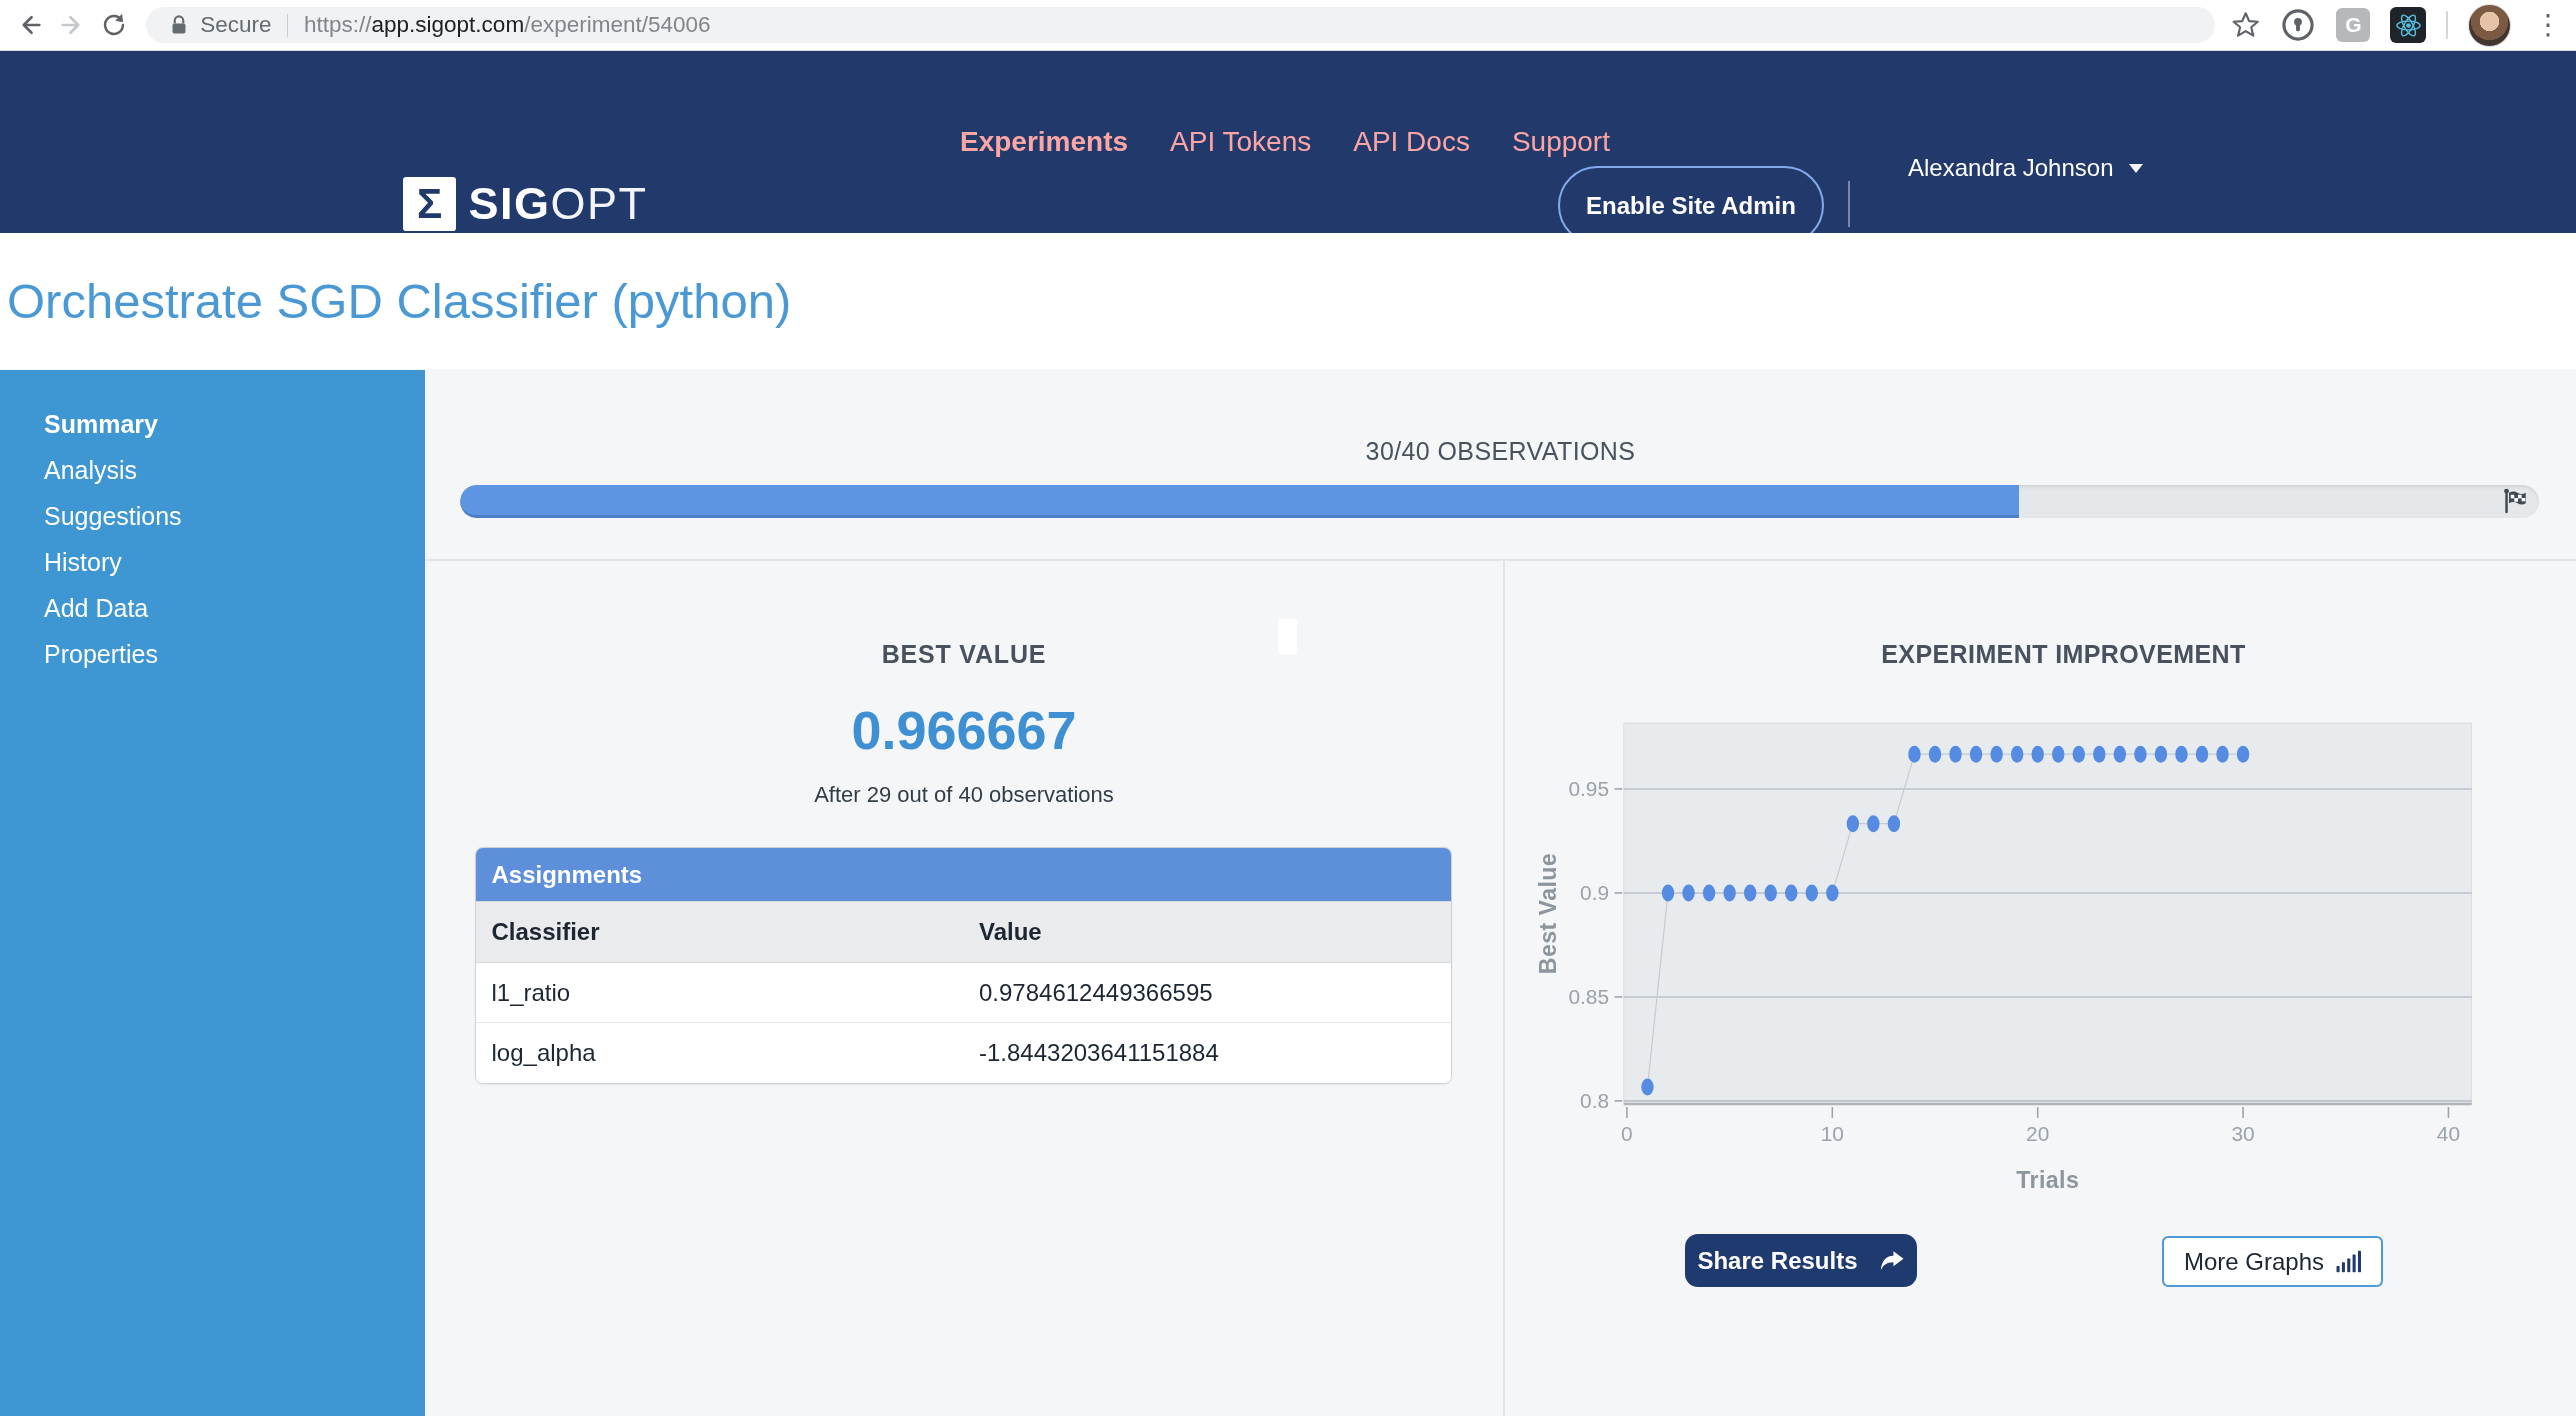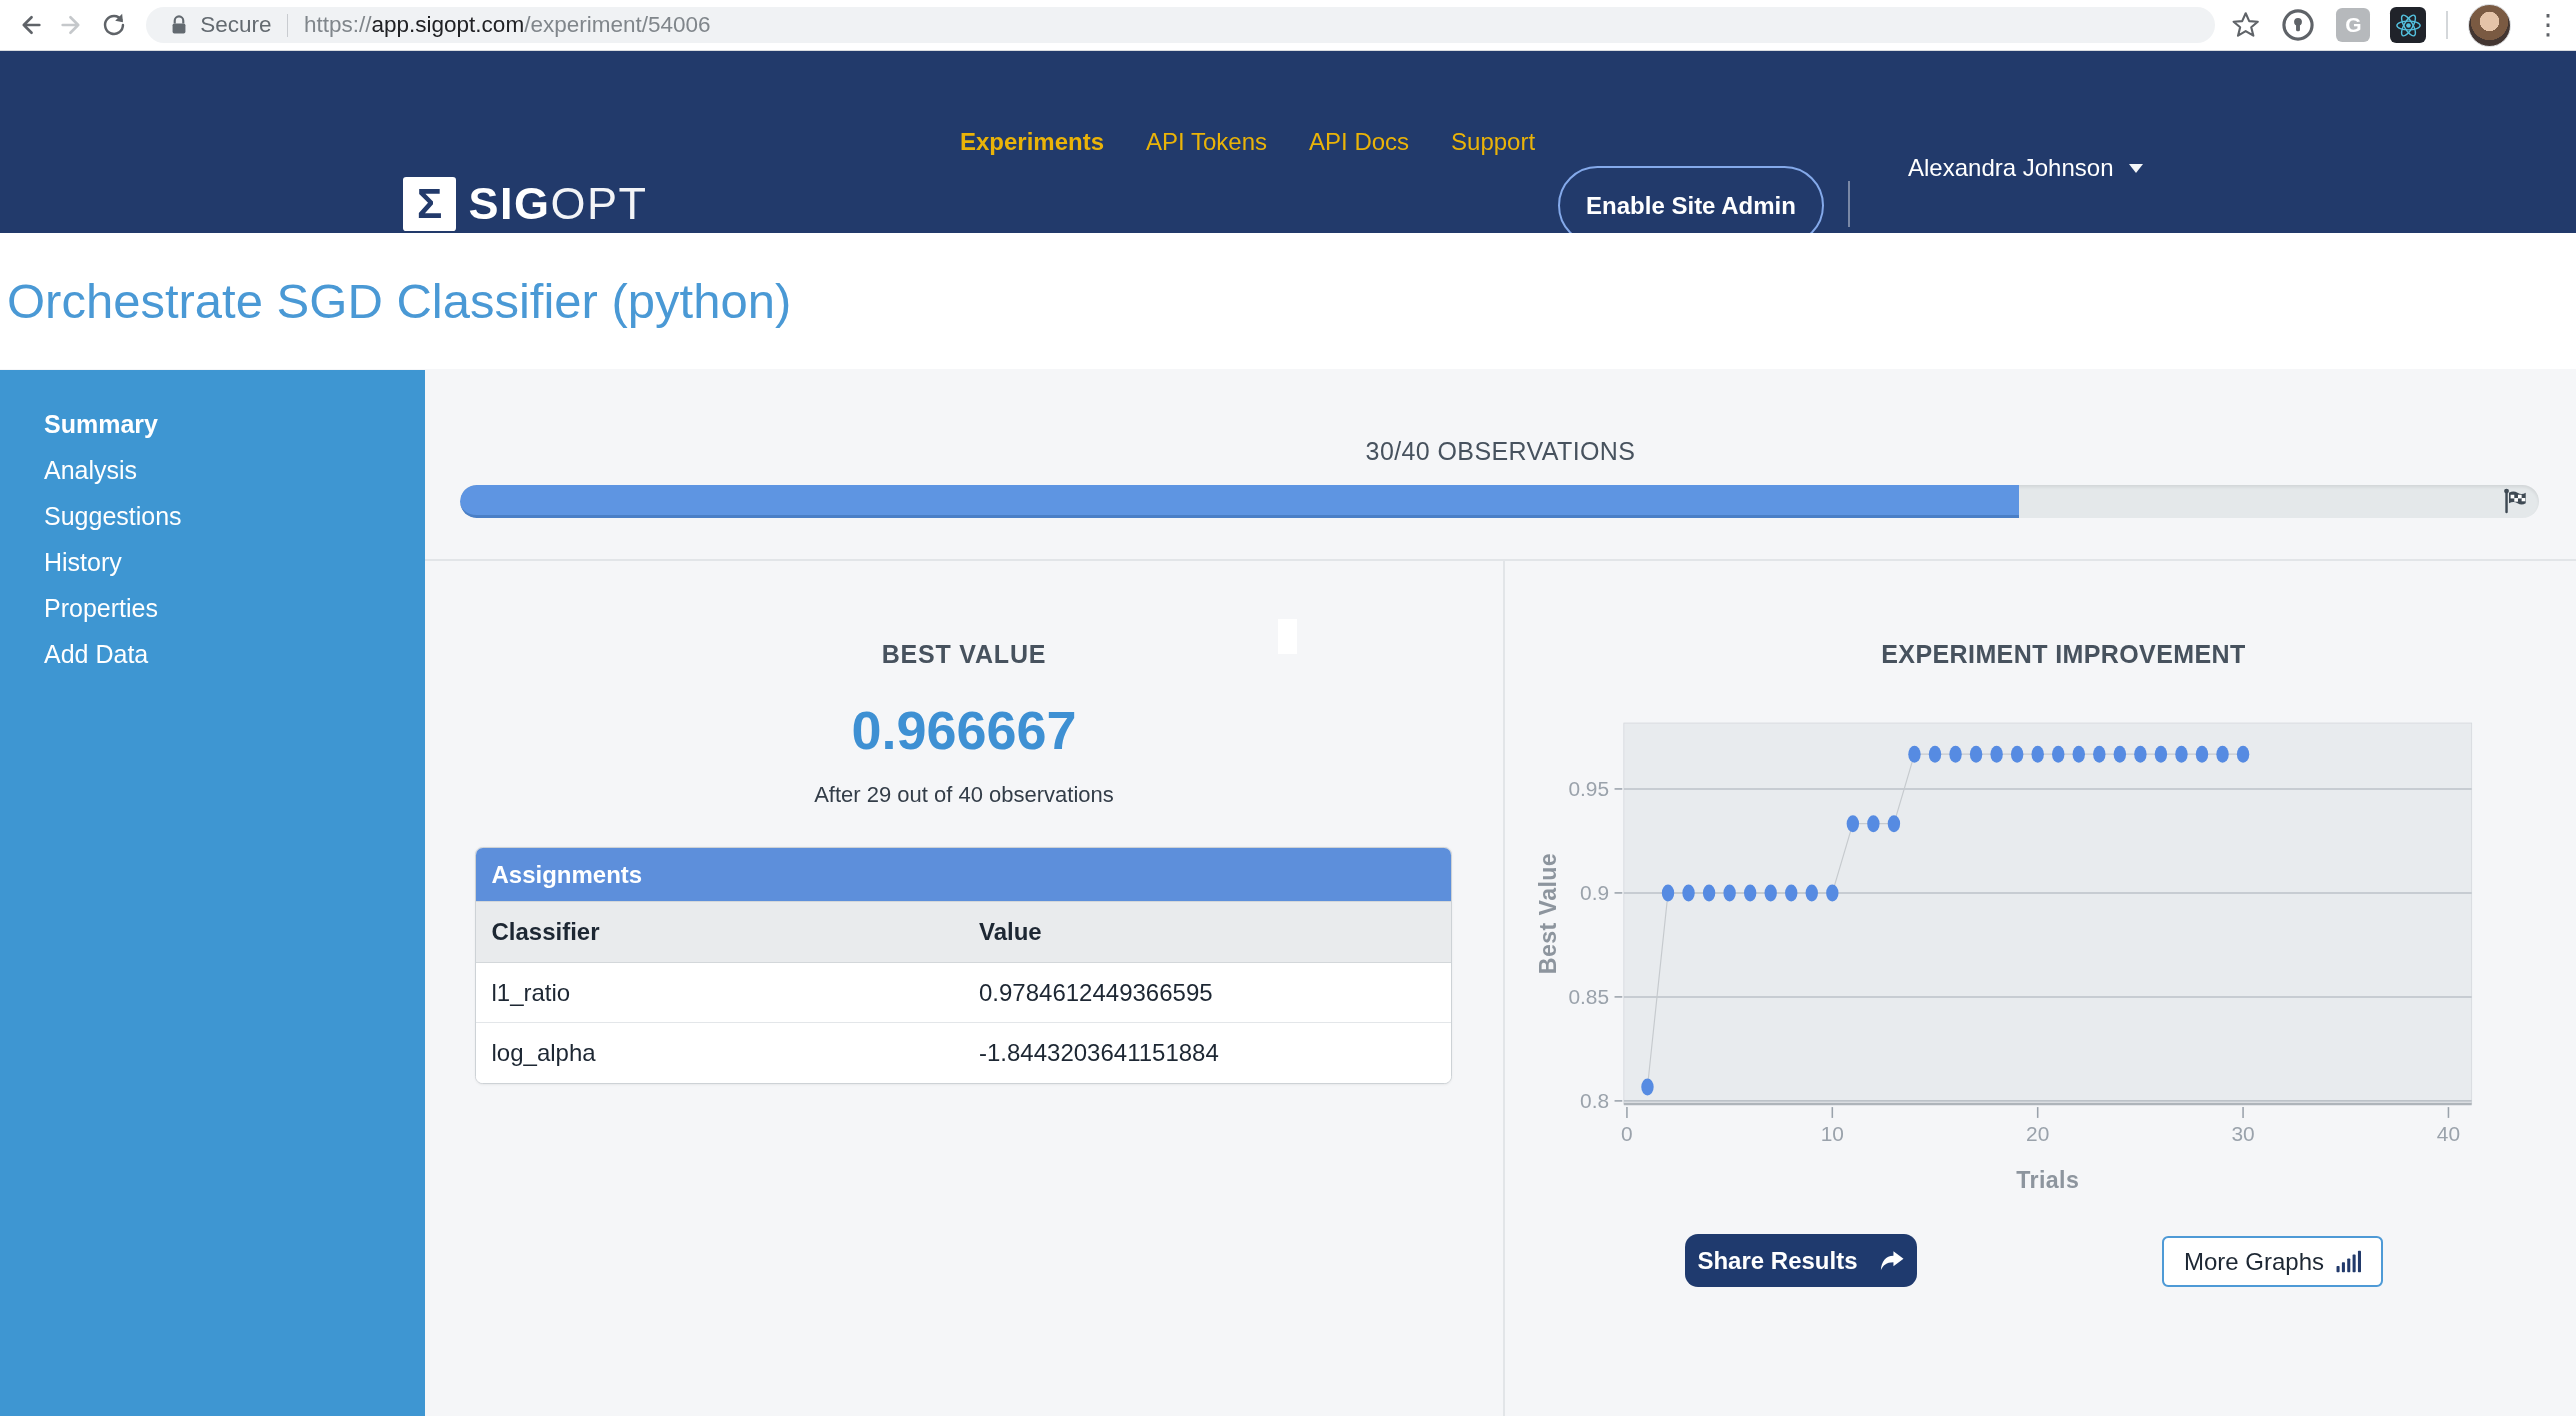--- a/index.html
+++ b/index.html
@@ -35,21 +35,21 @@
   .dots{font-size:28px;color:#5F6368;line-height:1;padding:0 3.1px;}
   
   .navbar{position:absolute;top:51px;left:0;width:100%;height:182px;background:#223A6B;}
   .logo{position:absolute;left:403px;top:126px;display:flex;align-items:center;cursor:pointer;}
   .logo-box{width:53px;height:54px;background:#fff;display:flex;align-items:center;justify-content:center;
     color:#223A6B;font-size:42px;font-weight:bold;border-radius:3.1px;}
   .logo-text{margin-left:12.4px;font-size:45px;color:#fff;letter-spacing:1.5px;}
   .logo-text .b{font-weight:bold;}
   .logo-text .l{font-weight:300;opacity:.95;}
   .nav-links{position:absolute;left:960px;top:0;height:182px;display:flex;align-items:center;gap:42px;}
-  .nav-link{color:#eab308;font-size:24px;cursor:pointer;white-space:nowrap;}
+  .nav-link{color:#fca5a5;font-size:28px;cursor:pointer;white-space:nowrap;}
   .nav-link.active{font-weight:bold;}
   .admin-btn{
     position:absolute;left:1558px;top:115px;width:266px;height:79px;border-radius:40px;
     border:2.3px solid #84A9EA;color:#fff;font-size:24px;font-weight:bold;background:transparent;
     display:flex;align-items:center;justify-content:center;cursor:pointer;font-family:inherit;
   }
   .nav-sep{position:absolute;left:1848px;top:130px;width:1.5px;height:46px;background:rgba(255,255,255,.4);}
   .user-menu{position:absolute;left:1908px;top:0;height:234px;display:flex;align-items:center;cursor:pointer;}
   .user-name{color:#fff;font-size:24px;}
   .caret{width:0;height:0;border-left:7.7px solid transparent;border-right:7.7px solid transparent;
@@ -191,22 +191,22 @@
 
   <div class="title-band">
     <h1 class="page-title" style="margin:7px;font-weight:400;">Orchestrate SGD Classifier (python)</h1>
   </div>
 
   <div class="sidebar">
       <div class="side-item active">Summary</div>
       <div class="side-item">Analysis</div>
       <div class="side-item">Suggestions</div>
       <div class="side-item">History</div>
+      <div class="side-item">Add Data</div>
       <div class="side-item">Properties</div>
-      <div class="side-item">Add Data</div>
     </div>
 
   <div class="main">
     <div class="obs-heading">30/40 OBSERVATIONS</div>
     <div class="progress-track">
       <div class="progress-fill" style="width:75%;"></div>
       <div class="progress-flag">
         <svg width="29.4" height="29.4" viewBox="0 0 36 36">
           <circle cx="8" cy="5" r="3" fill="#3F4A54"></circle>
           <rect x="6.5" y="5" width="3" height="27" rx="1.5" fill="#3F4A54"></rect>

